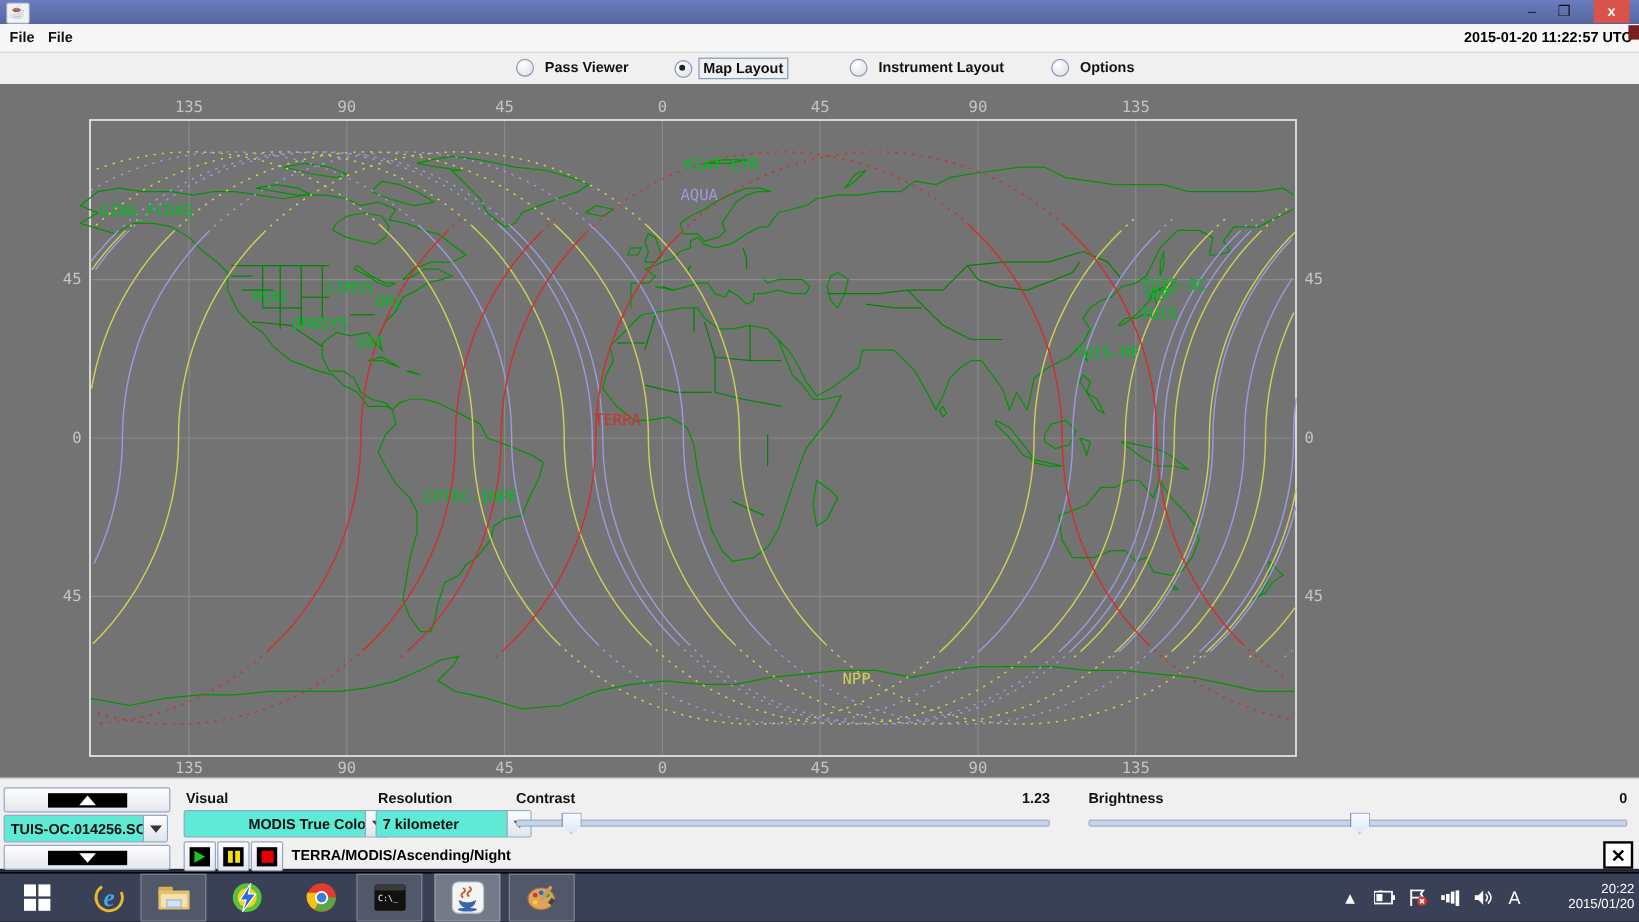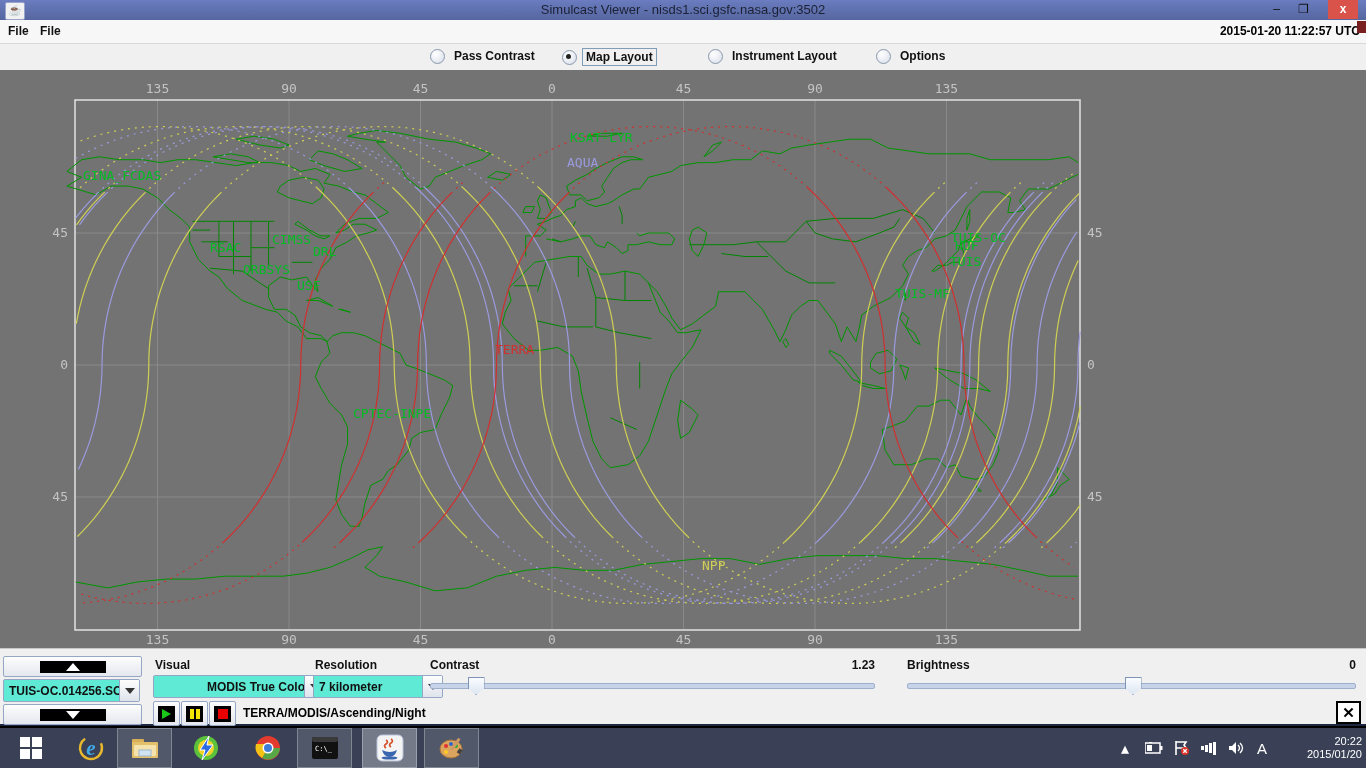--- a/index.html
+++ b/index.html
@@ -77,37 +77,36 @@
   #start-logo div{background:#fff;}
   .tray{position:absolute;top:0;height:40px;display:flex;align-items:center;justify-content:center;color:#fff;}
   #tray-clock{right:4px;width:66px;flex-direction:column;font-size:11px;line-height:13px;text-align:right;align-items:flex-end;}
   .sigbar{display:inline-block;width:3px;background:#fff;margin-right:1px;vertical-align:bottom;}
 </style>
 </head>
 <body>
 
 <div id="titlebar">
   <div id="app-icon">☕</div>
-  <div id="title-text">Simulcast Viewer - nisds1.sci.gsfc.nasa.gov:3502</div>
   <div id="btn-min" class="winbtn">–</div>
   <div id="btn-max" class="winbtn">❒</div>
   <div id="btn-close" class="winbtn">x</div>
 </div>
 
 <div id="menubar">
   <span id="menu-file" class="menu-item">File</span>
   <span id="menu-help" class="menu-item">File</span>
   <span id="utc-clock">2015-01-20 11:22:57 UTC</span>
 </div>
 <div id="chrome-artifact"></div>
 
 <div id="radiorow">
     <div class="radio-item" style="left: 430px;">
       <span class="radio-circle"></span>
-      <span class="radio-label">Pass Contrast</span>
+      <span class="radio-label">Pass Viewer</span>
     </div>
     <div class="radio-item" style="left: 562px; align-items: flex-end;">
       <span class="radio-circle sel"></span>
       <span class="radio-label focused">Map Layout</span>
     </div>
     <div class="radio-item" style="left: 708px;">
       <span class="radio-circle"></span>
       <span class="radio-label">Instrument Layout</span>
     </div>
     <div class="radio-item" style="left: 876px;">

